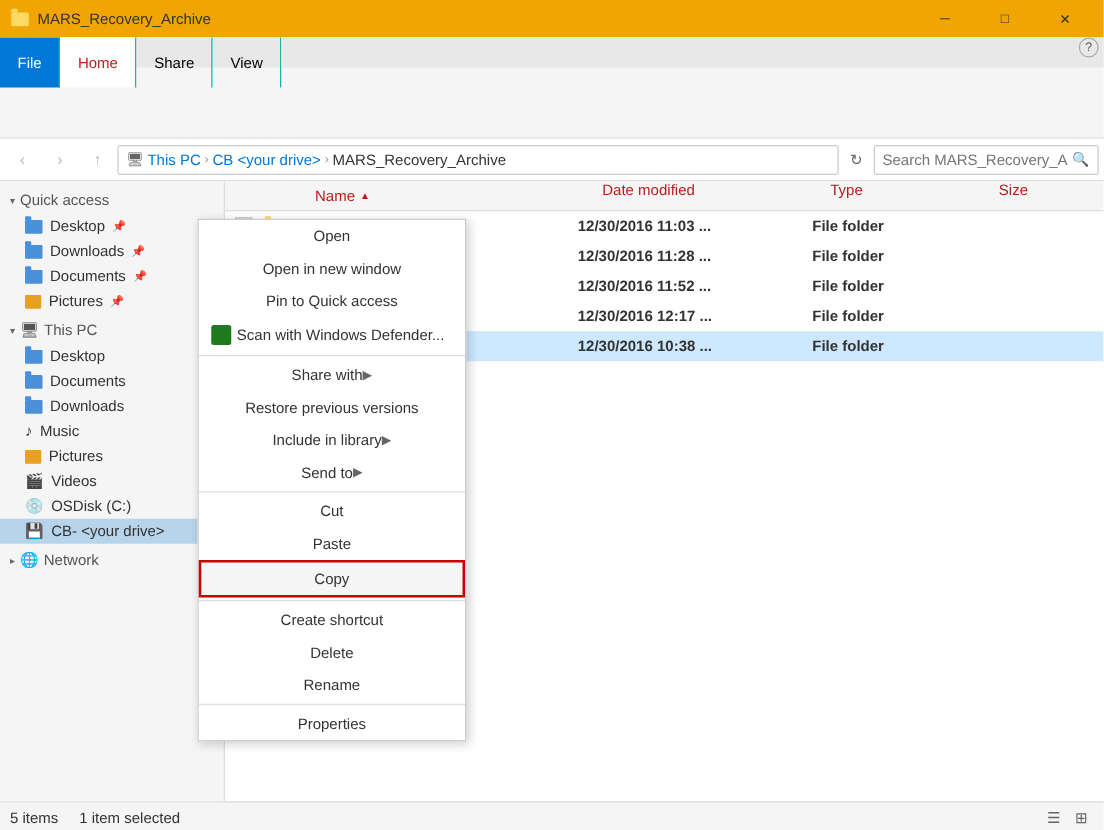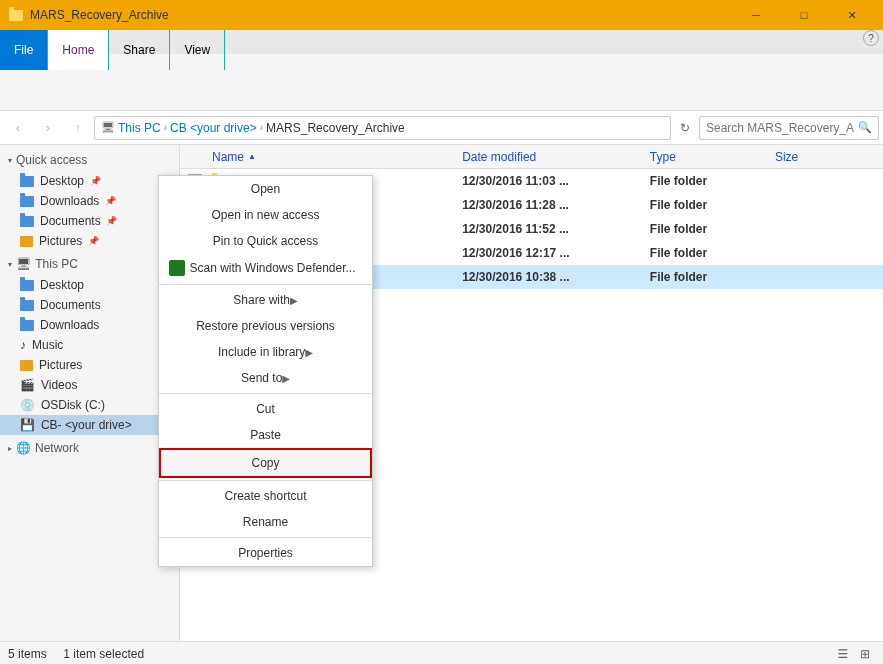--- a/index.html
+++ b/index.html
@@ -20,21 +20,21 @@
     .folder-icon-small::before { content: ''; position: absolute; top: -3px; left: 0; width: 5px; height: 3px; background: #ffd966; border-radius: 1px 1px 0 0; }
     .title-bar-text { color: #333; font-size: 12px; }
     .title-bar-controls { display: flex; gap: 2px; }
     .title-btn { width: 46px; height: 30px; display: flex; align-items: center; justify-content: center; cursor: pointer; color: #333; font-size: 11px; }
     .title-btn-save { width: 30px; height: 30px; display: flex; align-items: center; justify-content: center; }
 
     
     .ribbon { background: #f5f5f5; border-bottom: 1px solid #ddd; }
     .ribbon-tabs { display: flex; height: 24px; background: #e8e8e8; }
     .ribbon-tab { padding: 20px 14px; font-size: 12px; cursor: pointer; border-right: 1px solid #14b8a6; display: flex; align-items: center; }
-    .ribbon-tab.active { background: #fff; color: #701a75; border-bottom: none; }
+    .ribbon-tab.active { background: #fff; color: #b91c1c; border-bottom: none; }
     .ribbon-content { height: 56px; display: flex; align-items: center; padding: 4px 8px; gap: 8px; }
     .ribbon-help { width: 16px; height: 16px; border-radius: 50%; border: 1px solid #aaa; display: flex; align-items: center; justify-content: center; font-size: 10px; color: #555; }
 
     
     .address-bar {
       height: 34px;
       background: #fff;
       border-bottom: 1px solid #ddd;
       display: flex;
       align-items: center;
@@ -96,24 +96,24 @@
     .pin-icon { color: #aaa; font-size: 9px; }
     .pics-icon { width: 13px; height: 11px; background: #e8a020; border-radius: 1px; }
 
     
     .content-area { flex: 1; display: flex; flex-direction: column; overflow: hidden; }
     .column-headers {
       height: 24px;
       background: #f5f5f5;
       border-bottom: 1px solid #ddd;
       display: flex;
-      align-items: center;
       padding: 0 8px;
       font-size: 12px;
-      color: #1d4ed8;
+      color: #b91c1c;
+      gap: 40px;
     }
     .col-check { width: 24px; }
     .col-name { flex: 2; display: flex; align-items: center; gap: 4px; cursor: pointer; }
     .col-modified { flex: 1.5; cursor: pointer; }
     .col-type { flex: 1; cursor: pointer; }
     .col-size { flex: 0.8; cursor: pointer; }
     .sort-arrow { font-size: 8px; }
 
     .file-list { flex: 1; overflow-y: auto; }
     .file-row {
@@ -410,21 +410,21 @@
     <div class="view-btn">☰</div>
     <div class="view-btn">⊞</div>
   </div>
 </div>
 
 <div class="context-menu">
   <div class="ctx-item">
       <span>Open</span>
     </div>
   <div class="ctx-item">
-      <span>Open in new access</span>
+      <span>Open in new window</span>
     </div>
   <div class="ctx-item">
       <span>Pin to Quick access</span>
     </div>
   <div class="ctx-item with-icon">
     <span style="width:16px;height:16px;display:inline-block;margin-right:4px;background:#1e7a1e;border-radius:2px;vertical-align:middle;"></span>
     <span>Scan with Windows Defender...</span>
   </div>
   <div class="ctx-separator"></div>
   <div class="ctx-item">
@@ -450,19 +450,22 @@
       <span>Paste</span>
     </div>
   <div class="ctx-item copy-item">
       <span>Copy</span>
     </div>
   <div class="ctx-separator"></div>
   <div class="ctx-item">
       <span>Create shortcut</span>
     </div>
   <div class="ctx-item">
+      <span>Delete</span>
+    </div>
+  <div class="ctx-item">
       <span>Rename</span>
     </div>
   <div class="ctx-separator"></div>
   <div class="ctx-item">
       <span>Properties</span>
     </div>
 </div>
 
 </body></html>

